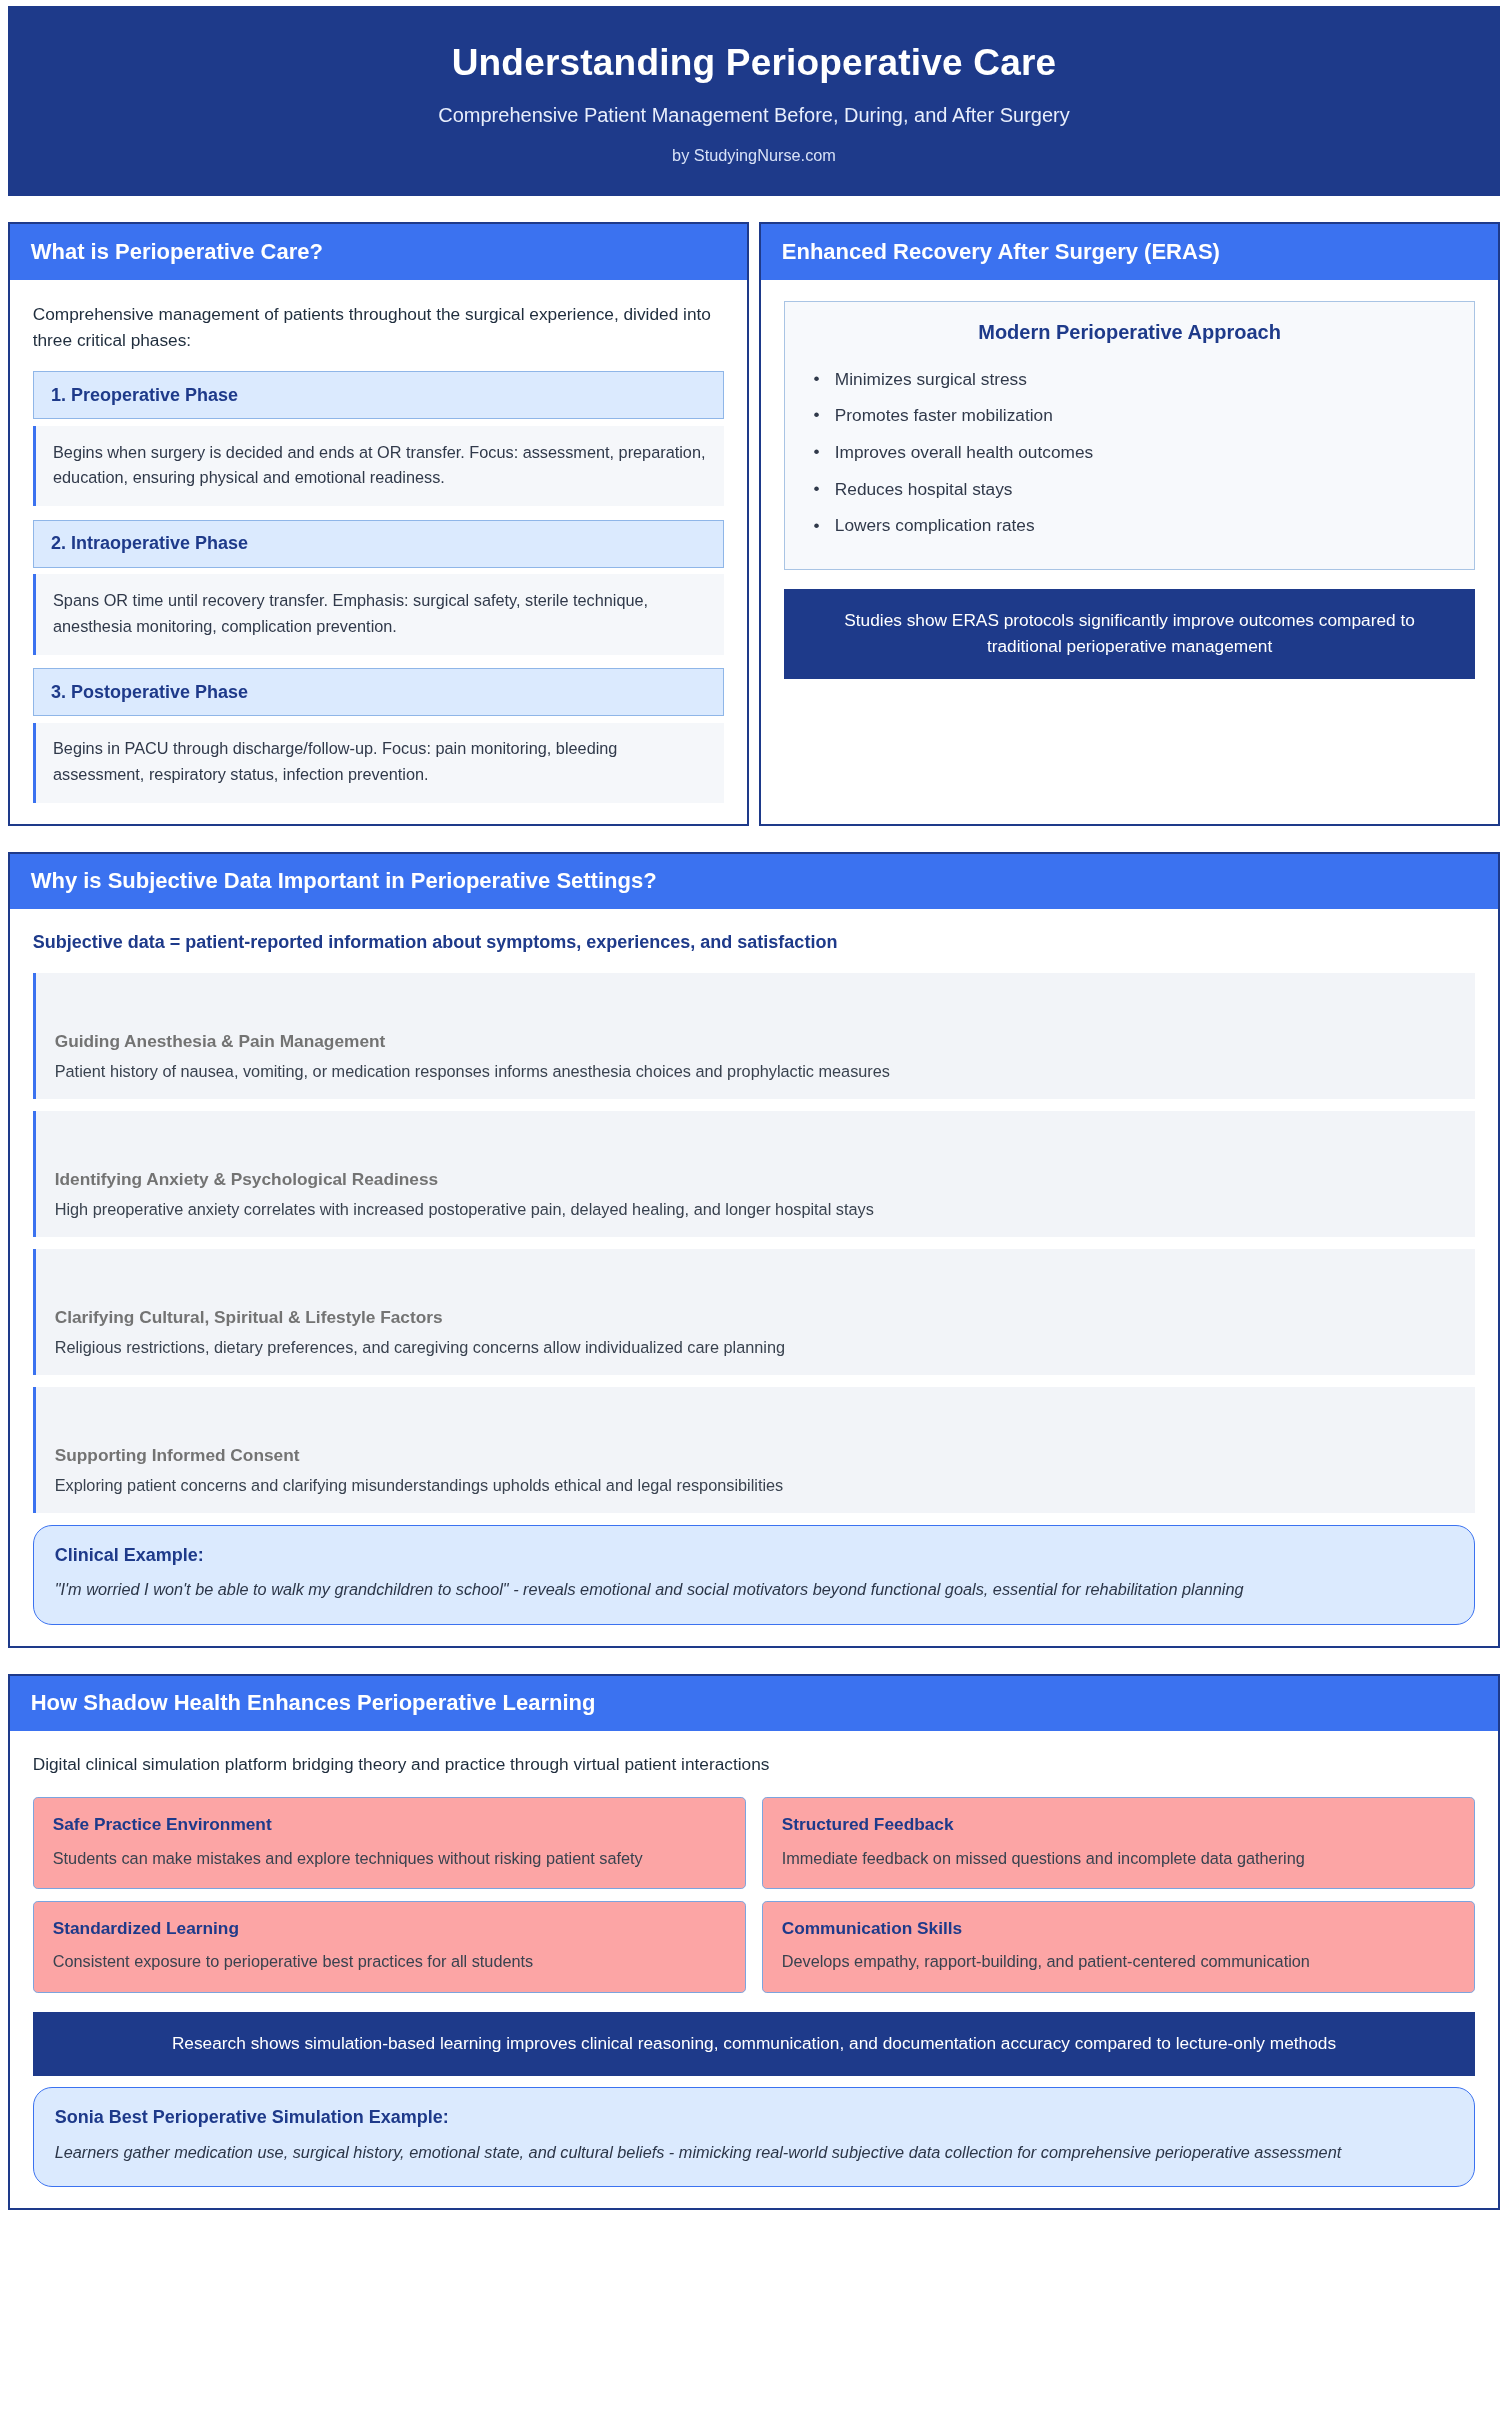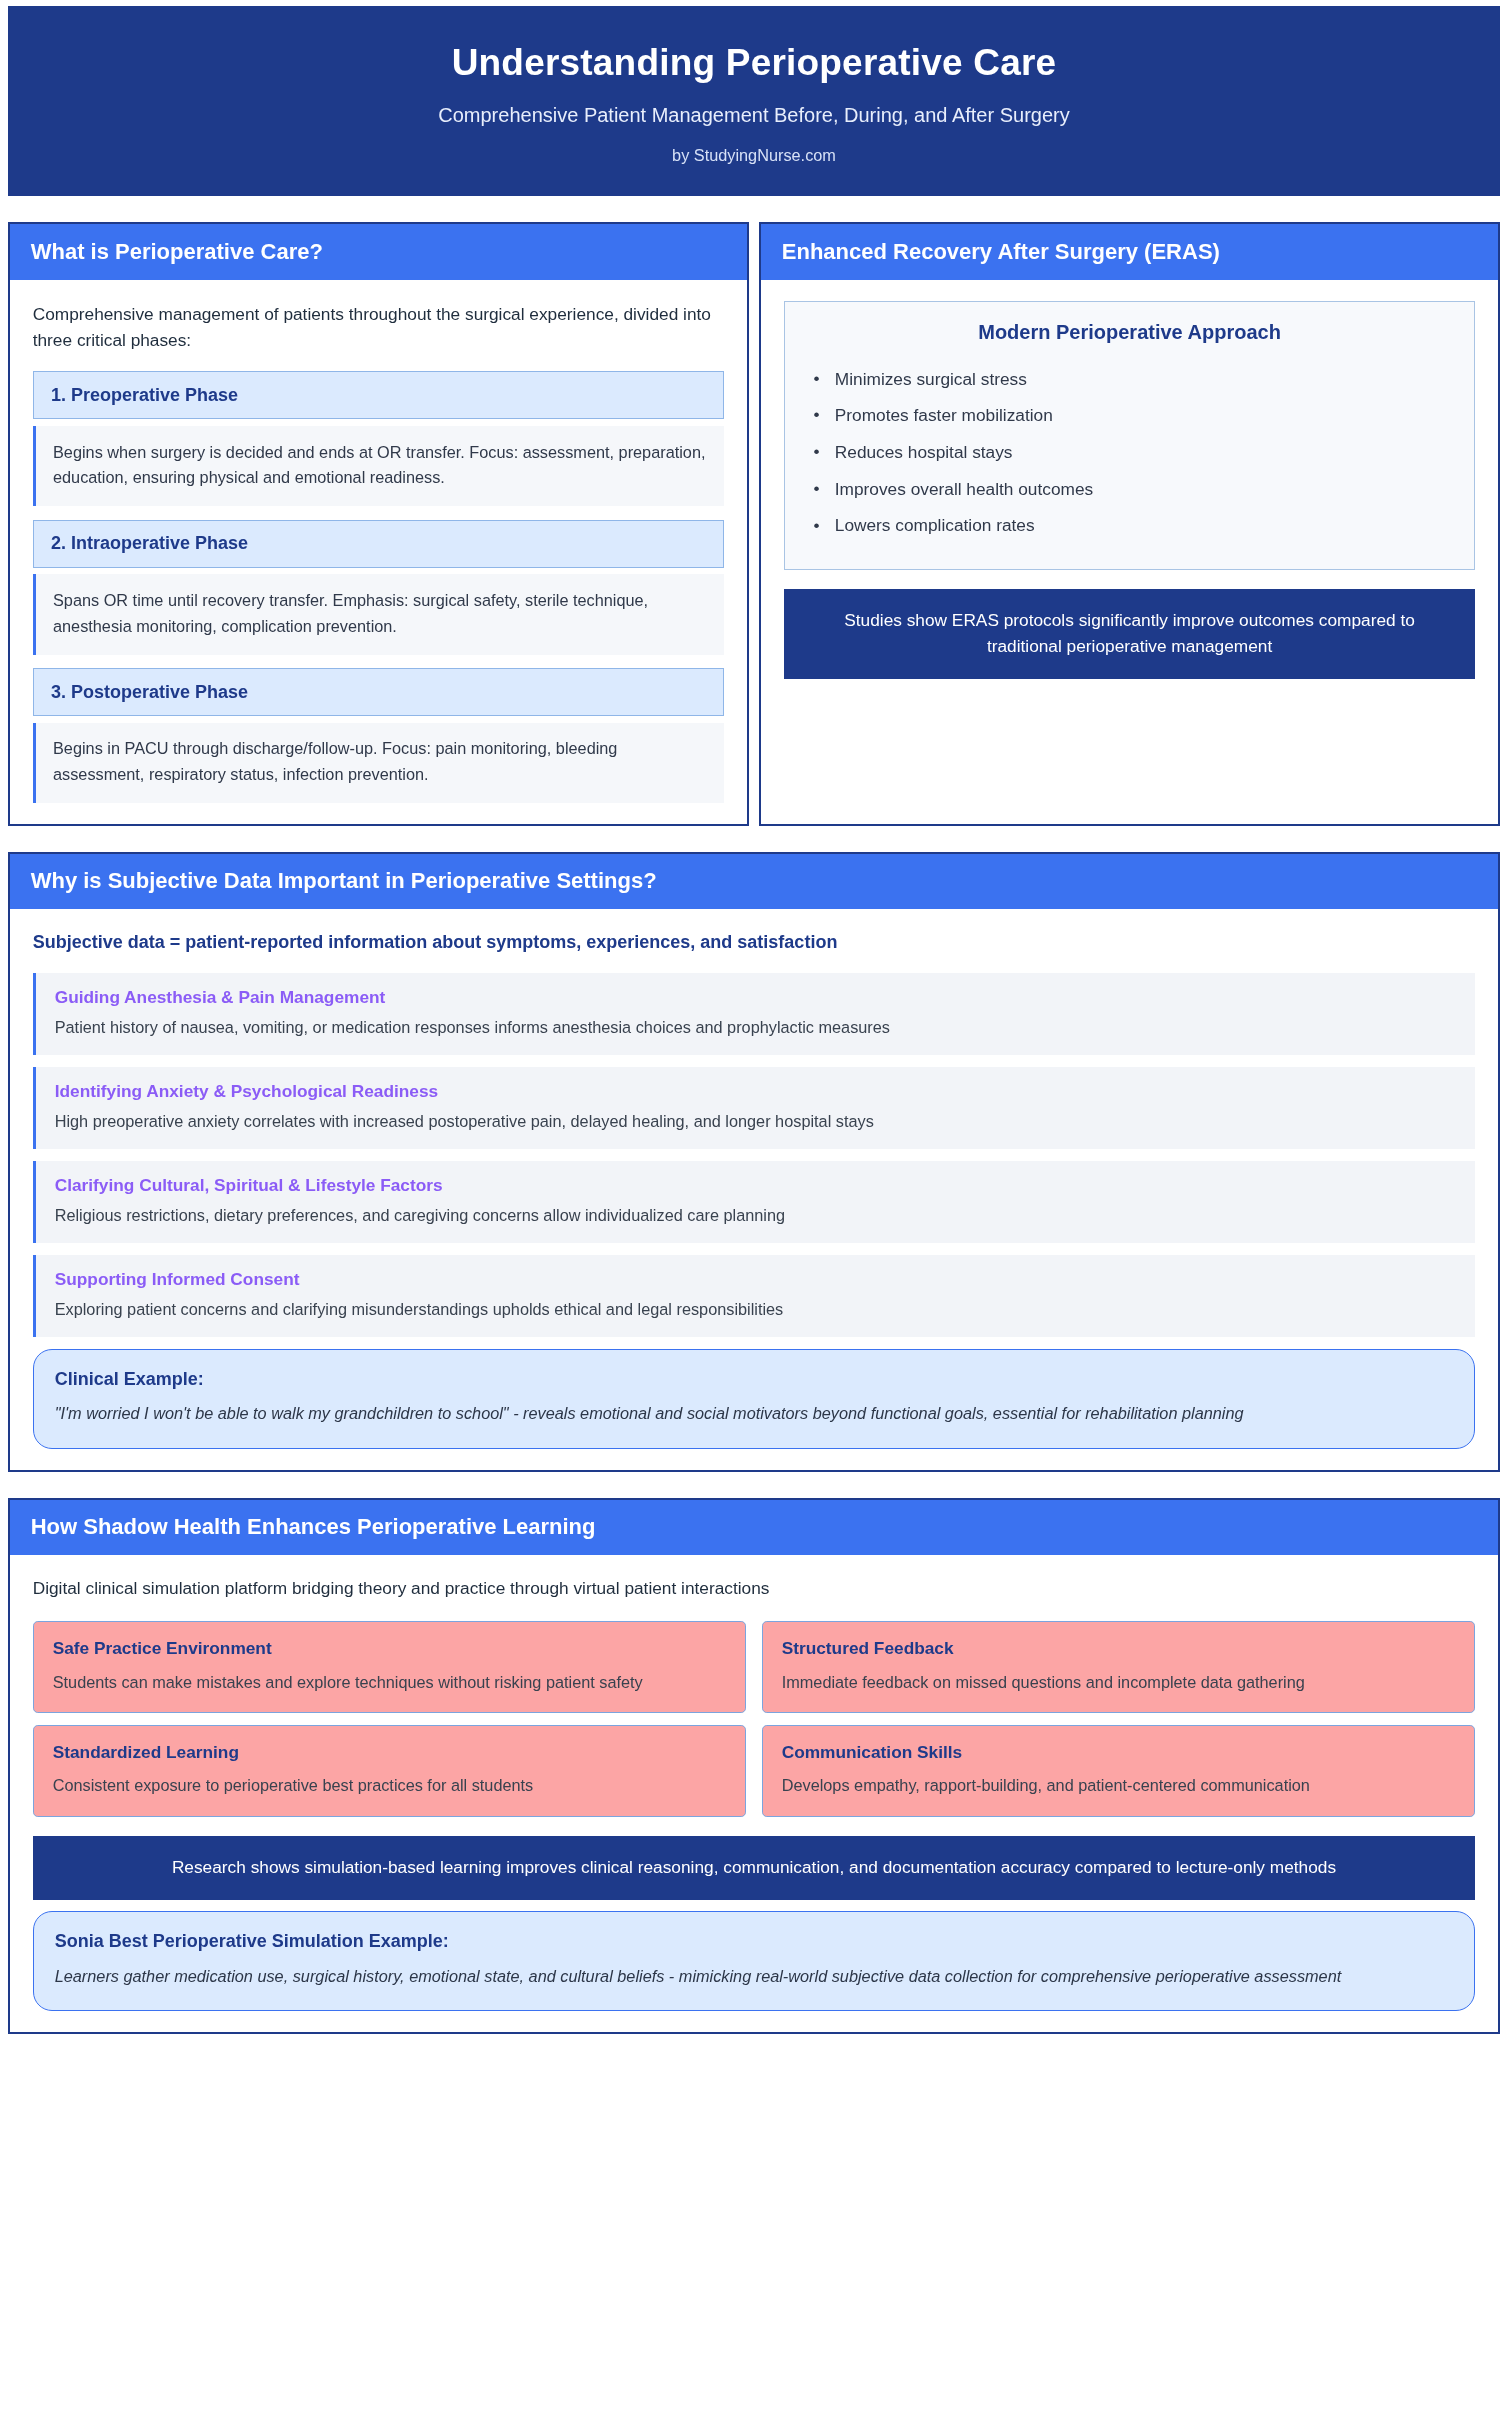--- a/index.html
+++ b/index.html
@@ -155,25 +155,26 @@
     line-height: 1.4;
     margin-bottom: 17.3px;
   }
   .reason {
     background: #f2f4f8;
     border-left: 3.8px solid #3b72f0;
     padding: 13.4px 19px 15.4px 19px;
     margin-bottom: 11.5px;
   }
   .reason-title {
-    color: #8b5cf6;
+    color: #737373;
     font-size: 17.3px;
     font-weight: bold;
     line-height: 1.3;
     margin-bottom: 7.7px;
+    margin-top: 44px;
   }
   .reason-text {
     color: #39424f;
     font-size: 16.3px;
     line-height: 1.45;
   }
 
   .example-box {
     background: #dbeafe;
     border: 1.9px solid #3b72f0;
@@ -262,22 +263,22 @@
     <div class="card">
       <div class="card-head">
         <div class="card-head-title">Enhanced Recovery After Surgery (ERAS)</div>
       </div>
       <div class="card-body">
         <div class="eras-box">
           <div class="eras-box-title">Modern Perioperative Approach</div>
           <ul class="eras-list">
             <li>Minimizes surgical stress</li>
             <li>Promotes faster mobilization</li>
+            <li>Improves overall health outcomes</li>
             <li>Reduces hospital stays</li>
-            <li>Improves overall health outcomes</li>
             <li>Lowers complication rates</li>
           </ul>
         </div>
         <div class="dark-banner">Studies show ERAS protocols significantly improve outcomes compared to traditional perioperative management</div>
       </div>
     </div>
 
   </div>
 
   <div class="card">

